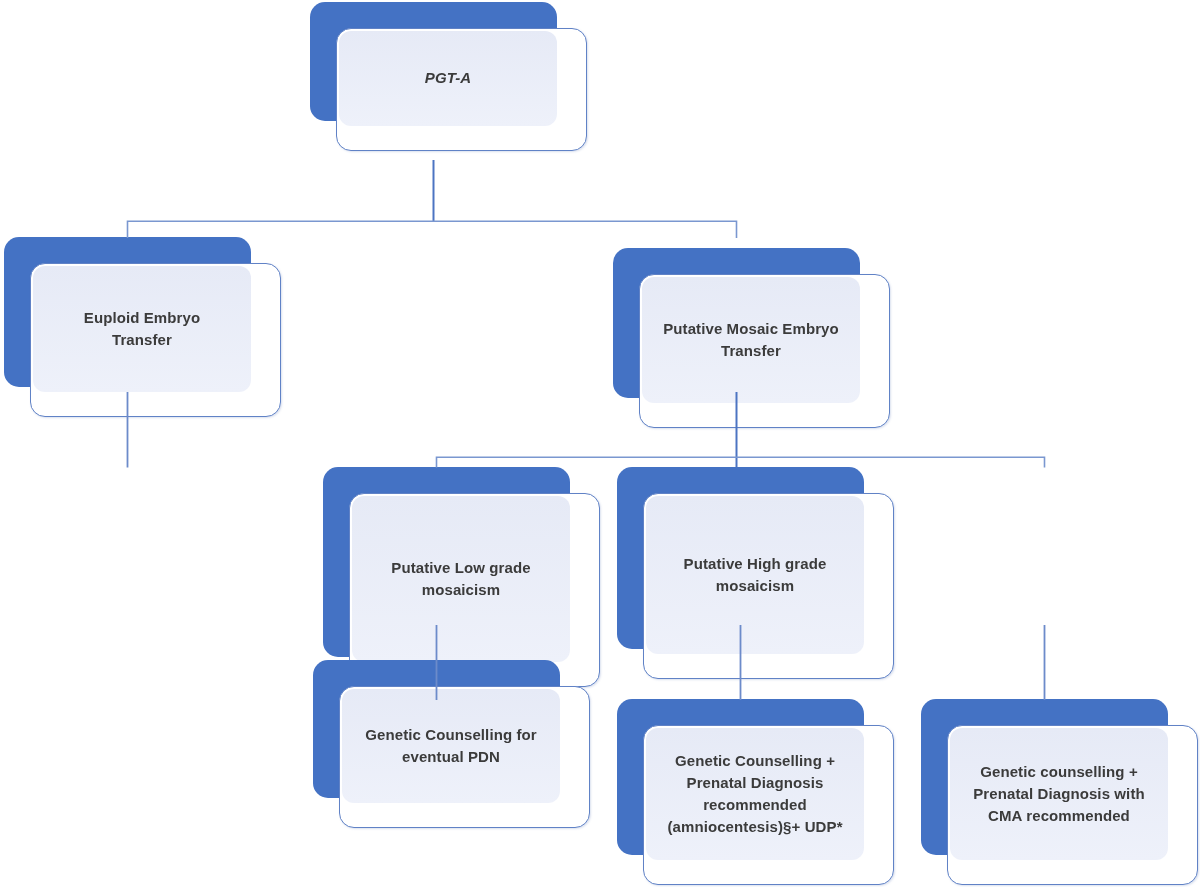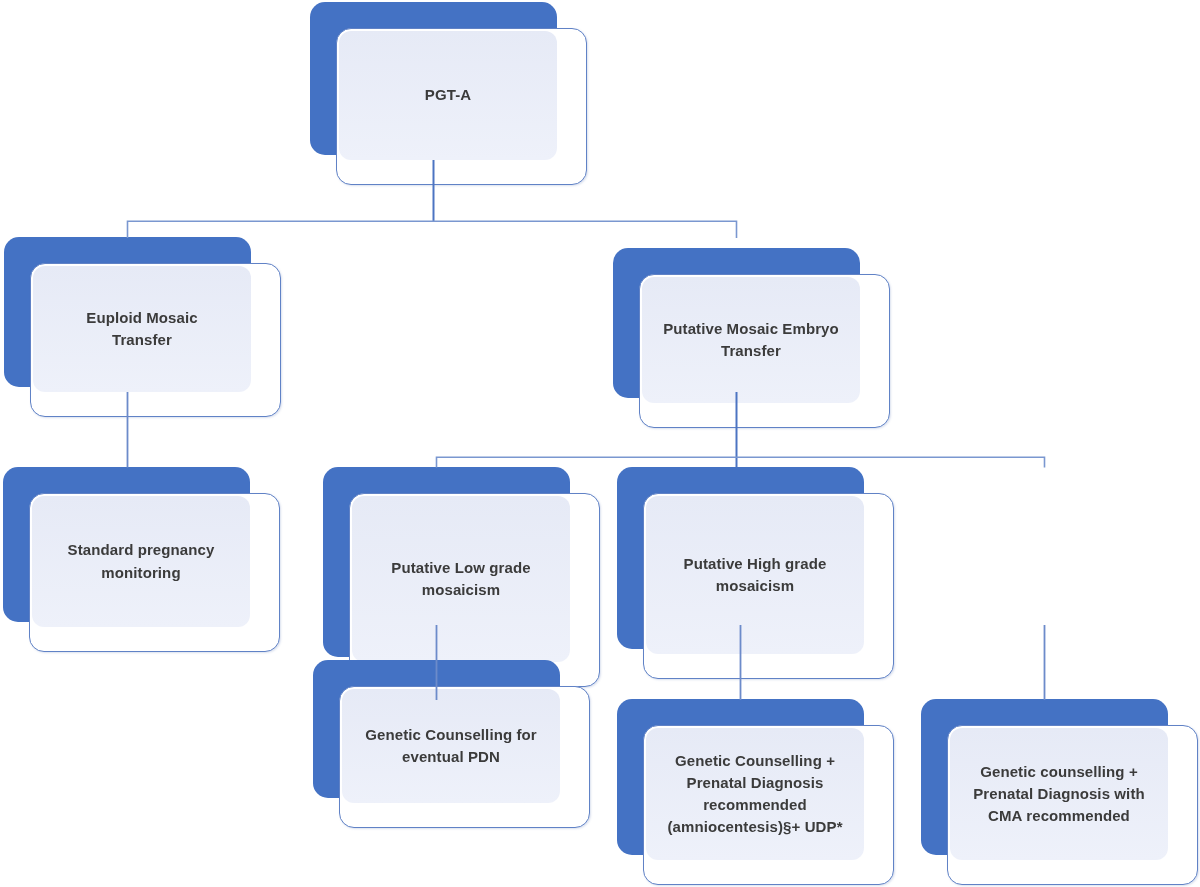--- a/index.html
+++ b/index.html
@@ -41,21 +41,21 @@
     padding: 2px 8px;
     box-sizing: border-box;
     font-size: 15px;
     font-weight: 700;
     color: #3b3b3b;
     line-height: 1.48;
     white-space: pre-line;
     letter-spacing: 0.1px;
   }
   
-  #n-pgta     { left: 310px; top: 2px;   width: 277px; height: 183px; }
+  #n-pgta     { left: 310px; top: 2px;   width: 277px; height: 149px; font-style: italic; }
   #n-euploid  { left: 4px;   top: 237px; width: 277px; height: 180px; }
   #n-mosaic   { left: 613px; top: 237px; width: 277px; height: 180px; margin-top: 11px; }
   #n-standard { left: 3px;   top: 467px; width: 277px; height: 185px; }
   #n-low      { left: 323px; top: 467px; width: 277px; height: 220px; }
   #n-high     { left: 617px; top: 467px; width: 277px; height: 212px; }
   #n-aneu     { left: 921px; top: 467px; width: 277px; height: 183px; }
   #n-pdn      { left: 313px; top: 660px; width: 277px; height: 168px; }
   #n-amnio    { left: 617px; top: 699px; width: 277px; height: 186px; }
   #n-cma      { left: 921px; top: 699px; width: 277px; height: 186px; }
   .connector-layer {
@@ -72,37 +72,31 @@
 
   <div class="node" id="n-pgta">
     <div class="back"></div>
     <div class="front"></div>
     <div class="fill">PGT-A</div>
   </div>
 
   <div class="node" id="n-euploid">
     <div class="back"></div>
     <div class="front"></div>
-    <div class="fill">Euploid Mosaic
+    <div class="fill">Euploid Embryo
 Transfer</div>
   </div>
 
   <div class="node" id="n-mosaic">
     <div class="back"></div>
     <div class="front"></div>
     <div class="fill">Putative Mosaic Embryo
 Transfer</div>
   </div>
 
-  <div class="node" id="n-standard">
-    <div class="back"></div>
-    <div class="front"></div>
-    <div class="fill">Standard pregnancy
-monitoring</div>
-  </div>
 
   <div class="node" id="n-low">
     <div class="back"></div>
     <div class="front"></div>
     <div class="fill">Putative Low grade
 mosaicism</div>
   </div>
 
   <div class="node" id="n-high">
     <div class="back"></div>

